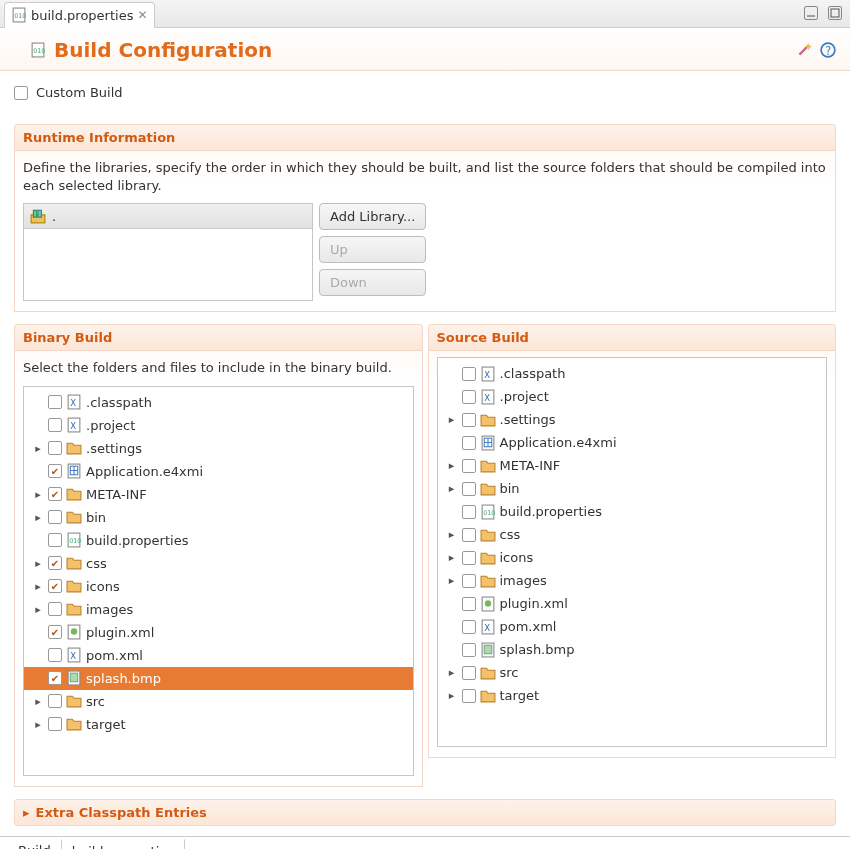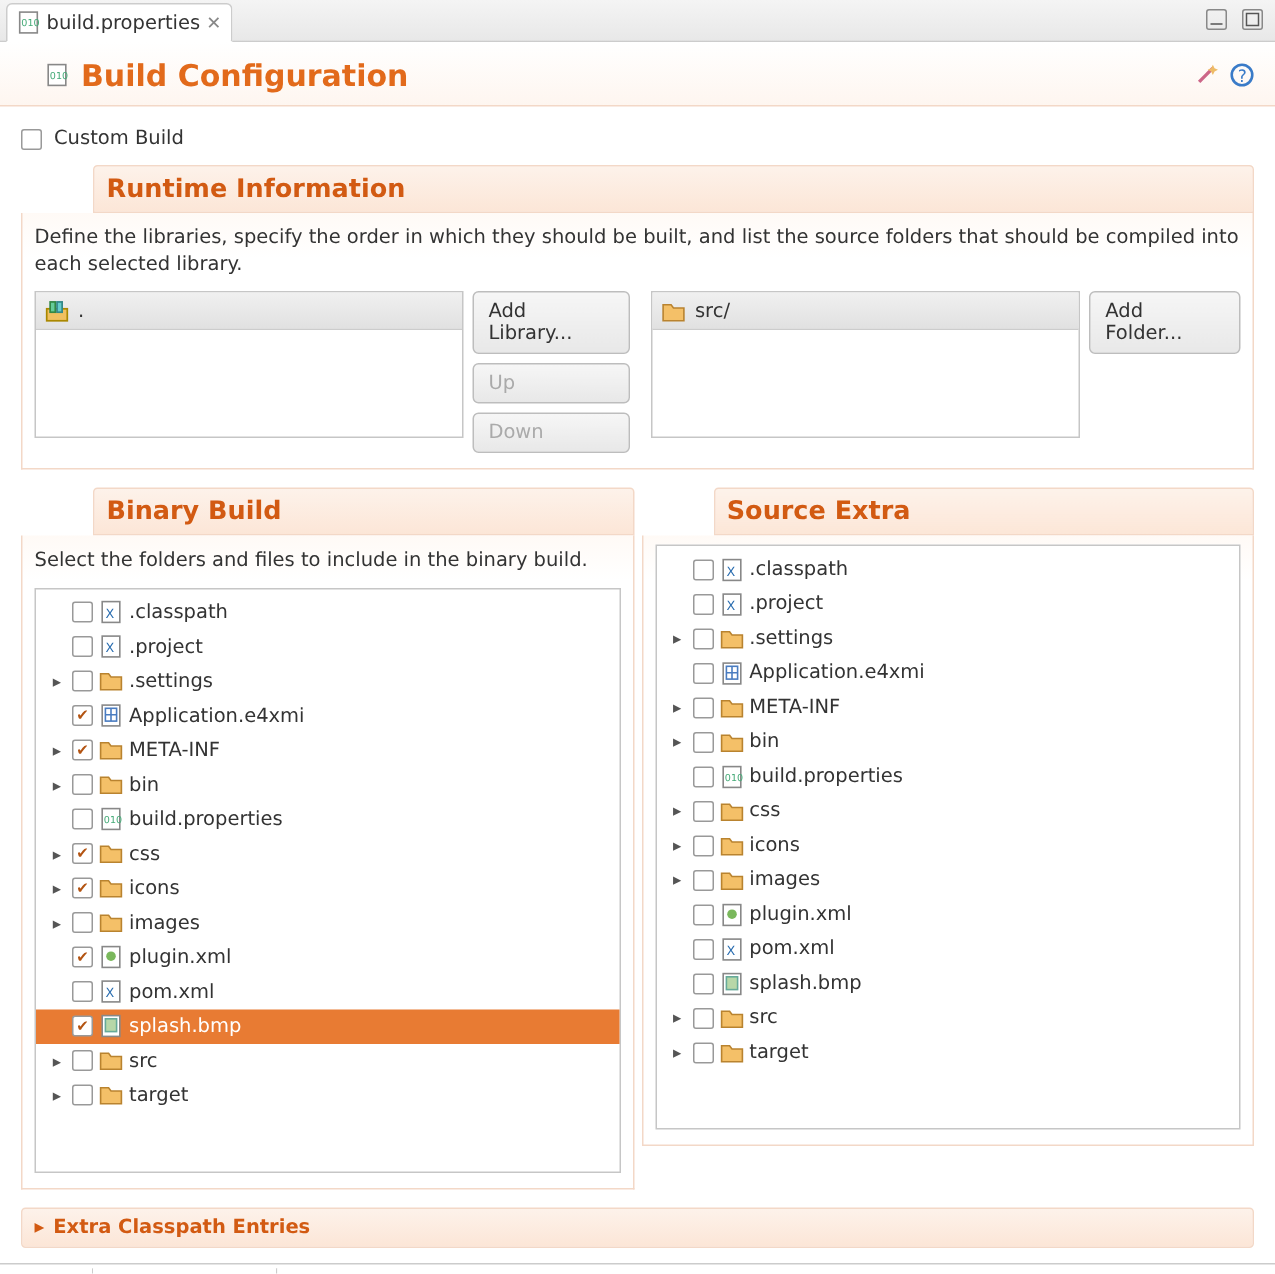--- a/index.html
+++ b/index.html
@@ -5,25 +5,25 @@
   * { box-sizing: border-box; font-family: "DejaVu Sans", "Liberation Sans", Arial, sans-serif; }
   body { margin: 0; width: 850px; height: 849px; background: #fff; font-size: 13px; color: #333; }
   .tab-bar { height: 28px; background: linear-gradient(#f4f4f4, #e8e8e8); border-bottom: 1px solid #ccc; display: flex; align-items: flex-end; padding-left: 4px; position: relative; }
   .file-tab { background: #fff; border: 1px solid #ccc; border-bottom: 1px solid #fff; border-radius: 4px 4px 0 0; padding: 4px 6px; display: flex; align-items: center; gap: 4px; position: relative; top: 1px; }
   .window-controls { position: absolute; right: 8px; top: 6px; display: flex; gap: 10px; }
   .win-ctrl { width: 14px; height: 14px; border: 1px solid #888; border-radius: 2px; display:flex; align-items:center; justify-content:center; }
   .header-bar { display: flex; align-items: center; padding: 10px 14px 8px 30px; border-bottom: 1px solid #f3d8c7; background: linear-gradient(#fff, #fef6f0); }
   .header-title { color: #e26a1b; font-size: 20px; font-weight: bold; }
   .header-icons { margin-left: auto; display: flex; gap: 8px; }
   .content { padding: 8px 14px 4px 14px; }
-  .checkbox-row { display: flex; align-items: center; gap: 8px; padding: 6px 0 10px 0; }
+  .checkbox-row { display: flex; align-items: center; gap: 8px; padding: 6px 0 24px 0; }
   .checkbox { width: 14px; height: 14px; border: 1px solid #999; border-radius: 2px; background:#fff; display:inline-flex; align-items:center; justify-content:center; }
   .checkbox.checked::after { content:"✔"; font-size:10px; color:#b35412; }
   .section { margin-bottom: 12px; }
-  .section-head { background: linear-gradient(#fdf2ea, #fce6d7); border: 1px solid #f3d8c7; border-radius: 3px 3px 0 0; padding: 5px 8px; color: #d25a12; font-weight: bold; font-size: 17px; margin-left: 48px; }
+  .section-head { background: linear-gradient(#fdf2ea, #fce6d7); border: 1px solid #f3d8c7; border-radius: 3px 3px 0 0; padding: 5px 8px; color: #d25a12; font-weight: bold; font-size: 13px; }
   .section-body { border: 1px solid #f3d8c7; border-top: none; padding: 6px 8px 10px 8px; background: linear-gradient(#fffaf6 0%, #ffffff 30px); }
   .desc { color: #333; margin: 2px 0 8px 0; line-height: 1.4; }
   .runtime-row { display: flex; gap: 14px; align-items: flex-start; }
   .col { display: flex; gap: 6px; align-items: flex-start; }
   .list-box { width: 290px; height: 98px; border: 1px solid #c6c6c6; background: #fff; }
   .list-header { background: linear-gradient(#f0f0f0, #e1e1e1); border-bottom: 1px solid #ccc; padding: 4px 6px; display:flex; align-items:center; gap:6px; }
   .btn-stack { display:flex; flex-direction:column; gap:6px; }
   .btn { background: linear-gradient(#f6f6f6,#e8e8e8); border:1px solid #bdbdbd; border-radius:4px; padding: 5px 10px; min-width: 96px; color:#333; }
   .btn.disabled { color:#aaa; }
   .two-col { display:flex; gap:5px; }
@@ -154,35 +154,20 @@
                 </span>
               <span>.</span>
             </div>
           </div>
           <div class="btn-stack">
             <div class="btn">Add Library...</div>
             <div class="btn disabled">Up</div>
             <div class="btn disabled">Down</div>
           </div>
         </div>
-        <div class="col">
-          <div class="list-box">
-            <div class="list-header">
-              <span class="icon">
-                  <svg viewBox="0 0 15 14">
-                    <use href="#svg-folder"></use>
-                  </svg>
-                </span>
-              <span>src/</span>
-            </div>
-          </div>
-          <div class="btn-stack">
-            <div class="btn">Add Folder...</div>
-          </div>
-        </div>
       </div>
     </div>
   </div>
 
   <div class="two-col">
     <div class="half section">
       <div class="section-head">Binary Build</div>
       <div class="section-body">
         <div class="desc">Select the folders and files to include in the binary build.</div>
         <div class="tree-box" id="binary-tree">
@@ -333,21 +318,21 @@
                 <svg viewBox="0 0 15 15">
                   <use href="#svg-folder"></use>
                 </svg>
               </span>
               <span>target</span>
             </div>
           </div>
       </div>
     </div>
     <div class="half section">
-      <div class="section-head">Source Extra</div>
+      <div class="section-head">Source Build</div>
       <div class="section-body">
         <div class="tree-box" id="source-tree">
             <div class="tree-row">
               <span class="tw-arrow blank">▸</span>
               <span class="checkbox"></span>
               <span class="icon">
                 <svg viewBox="0 0 15 15">
                   <use href="#svg-xfile"></use>
                 </svg>
               </span>

